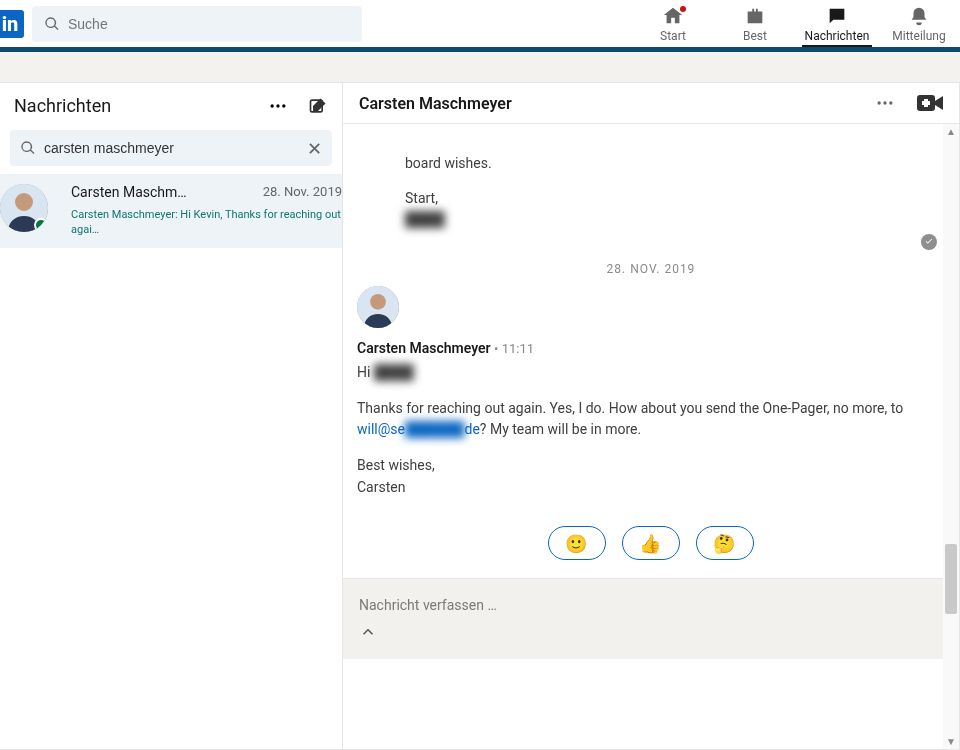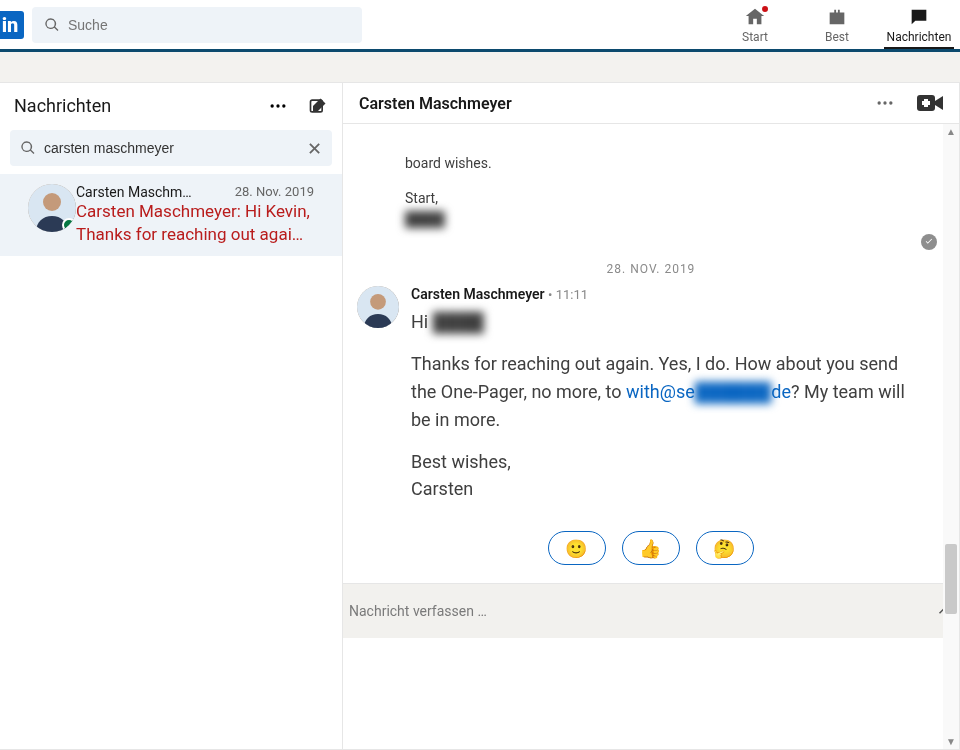--- a/index.html
+++ b/index.html
@@ -10,21 +10,21 @@
     height: 750px;
     overflow: hidden;
   }
   
   header.topnav {
     background: #fff;
     display: flex;
     align-items: center;
     height: 52px;
     padding: 0 0 0 0;
-    border-bottom: 3px solid #0c4a6e;
+    border-bottom: 5px solid #0c4a6e;
   }
   .logo {
     width: 28px; height: 28px;
     background: #0a66c2;
     color: #fff;
     font-weight: 800;
     font-size: 20px;
     display: flex; align-items: center; justify-content: center;
     border-radius: 3px;
     margin-left: -4px;
@@ -91,40 +91,40 @@
   .left-header-icons { display: flex; gap: 20px; color: #666; }
   .left-search {
     margin: 4px 10px 8px 10px;
     background: #eef3f8; border-radius: 4px;
     height: 36px; display: flex; align-items: center;
     padding: 0 10px; gap: 8px; color: #666;
   }
   .left-search input { border: none; background: transparent; outline: none; font-size: 14px; width: 100%; color: #333; }
   .clear-btn { font-size: 18px; color: #666; cursor: pointer; }
   .conv {
-    display: flex; gap: 0; padding: 10px 28px;
+    display: flex; gap: 23px; padding: 10px 0;
     background: #eef3f8; cursor: pointer;
   }
   .avatar {
     width: 48px; height: 48px; border-radius: 50%;
     background: linear-gradient(135deg,#c9b29b 0%, #7b6a58 100%);
     position: relative; flex-shrink: 0;
     overflow: hidden;
   }
   .avatar svg { width: 100%; height: 100%; }
   .presence {
     position: absolute; bottom: 0; right: 0;
     width: 14px; height: 14px; background: #057642;
     border: 2px solid #fff; border-radius: 50%;
   }
   .conv-body { flex: 1; min-width: 0; }
   .conv-top { display: flex; justify-content: space-between; font-size: 14px; color: #191919; }
   .conv-name { font-weight: 400; }
   .conv-date { color: #666; font-size: 13px; white-space: nowrap; }
-  .conv-preview { color: #b91c1c; font-size: 17px; line-height: 1.35; margin-top: 0; }
+  .conv-preview { color: #0f766e; font-size: 11px; line-height: 1.35; margin-top: 8px; }
 
   
   .right {
     background: #fff;
     border: 1px solid #e6e6e6;
     border-left: none;
     display: flex; flex-direction: column;
     position: relative;
   }
   .thread-header {
@@ -142,44 +142,44 @@
   .read-receipt {
     position: absolute; right: 22px; bottom: 4px;
     width: 16px; height: 16px; border-radius: 50%;
     background: #8e8e8e; display: flex; align-items: center; justify-content: center;
   }
   .read-receipt svg { fill: #fff; }
   .date-sep {
     text-align: center; color: #8a8a8a; font-size: 12px;
     letter-spacing: 1px; padding: 8px 0 10px;
   }
-  .msg-with-avatar { display: flex; gap: 12px; padding: 0 22px 0 14px; }
+  .msg-with-avatar { display: flex; gap: 12px; padding: 0 22px 0 14px; flex-direction: column; }
   .msg-with-avatar .avatar { width: 42px; height: 42px; }
   .msg-head { color: #191919; font-size: 14px; }
   .msg-head .sender { font-weight: 600; }
   .msg-head .time { color: #888; font-size: 13px; }
-  .msg-body { color: #3f3f3f; font-size: 18px; line-height: 1.55; margin-top: 6px; }
+  .msg-body { color: #3f3f3f; font-size: 14px; line-height: 1.55; margin-top: 6px; }
   .msg-body p { margin-bottom: 14px; }
   .msg-body a { color: #0a66c2; text-decoration: none; }
   .blur { filter: blur(4px); background: #eee; border-radius: 3px; }
 
   .reactions {
     display: flex; justify-content: center; gap: 16px;
     padding: 14px 0 18px; border-bottom: 1px solid #e6e6e6;
   }
   .reaction-pill {
     border: 1.5px solid #0a66c2; border-radius: 999px;
     width: 58px; height: 34px;
     display: flex; align-items: center; justify-content: center;
     font-size: 18px; cursor: pointer;
   }
 
   .composer {
-    background: #f2f1ee; display: flex; align-items: center;
-    padding: 18px 6px; gap: 10px;
+    background: #f2f1ee; display: flex; align-items: flex-start;
+    padding: 18px 16px; gap: 10px; flex-direction: column;
   }
   .composer-input {
     flex: 1; color: #7a7a7a; font-size: 14px;
     cursor: text;
   }
   .expand-caret { color: #666; cursor: pointer; }
 
   .scrollbar-mimic {
     position: absolute; right: 0; top: 0; bottom: 0; width: 16px;
     background: #f9f9f9;
@@ -224,20 +224,28 @@
       </span>
       <span class="nav-label">Best</span>
     </div>
     <div class="nav-item active">
       <span class="icon">
         <svg width="24" height="22" viewBox="0 0 24 24">
             <path d="M4 4h16v12H8l-4 4zM7 9h2v2H7zm4 0h2v2h-2zm4 0h2v2h-2z"></path>
           </svg>
       </span>
       <span class="nav-label">Nachrichten</span>
+    </div>
+    <div class="nav-item">
+      <span class="icon">
+        <svg width="24" height="22" viewBox="0 0 24 24">
+            <path d="M12 3a6 6 0 00-6 6v4l-2 3h16l-2-3V9a6 6 0 00-6-6zm0 19a3 3 0 003-3H9a3 3 0 003 3z"></path>
+          </svg>
+      </span>
+      <span class="nav-label">Mitteilung</span>
     </div>
   </nav>
 </header>
 
 <div class="main">
 
   <aside class="left">
     <div class="left-header">
       <h2>Nachrichten</h2>
       <div class="left-header-icons">
@@ -339,21 +347,21 @@
         <div style="flex:1; padding-right:30px;">
           <div class="msg-head">
             <span class="sender">Carsten Maschmeyer</span>
             <span class="time"> • <span>11:11</span></span>
           </div>
           <div class="msg-body">
             <p>
               <span>Hi </span><span class="blur">████</span>
             </p>
             <p>
-              <span>Thanks for reaching out again. Yes, I do. How about you send the One-Pager, no more, to </span><a href="#"><span>with@se</span><span class="blur">██████</span><span>de</span></a><span>? My team will be in more.</span>
+              <span>Thanks for reaching out again. Yes, I do. How about you send the One-Pager, no more, to </span><a href="#"><span>will@se</span><span class="blur">██████</span><span>de</span></a><span>? My team will be in more.</span>
             </p>
             <p>
               <span>Best wishes,</span><br>
               <span>Carsten</span>
             </p>
           </div>
         </div>
       </div>
 
       <div class="reactions">

